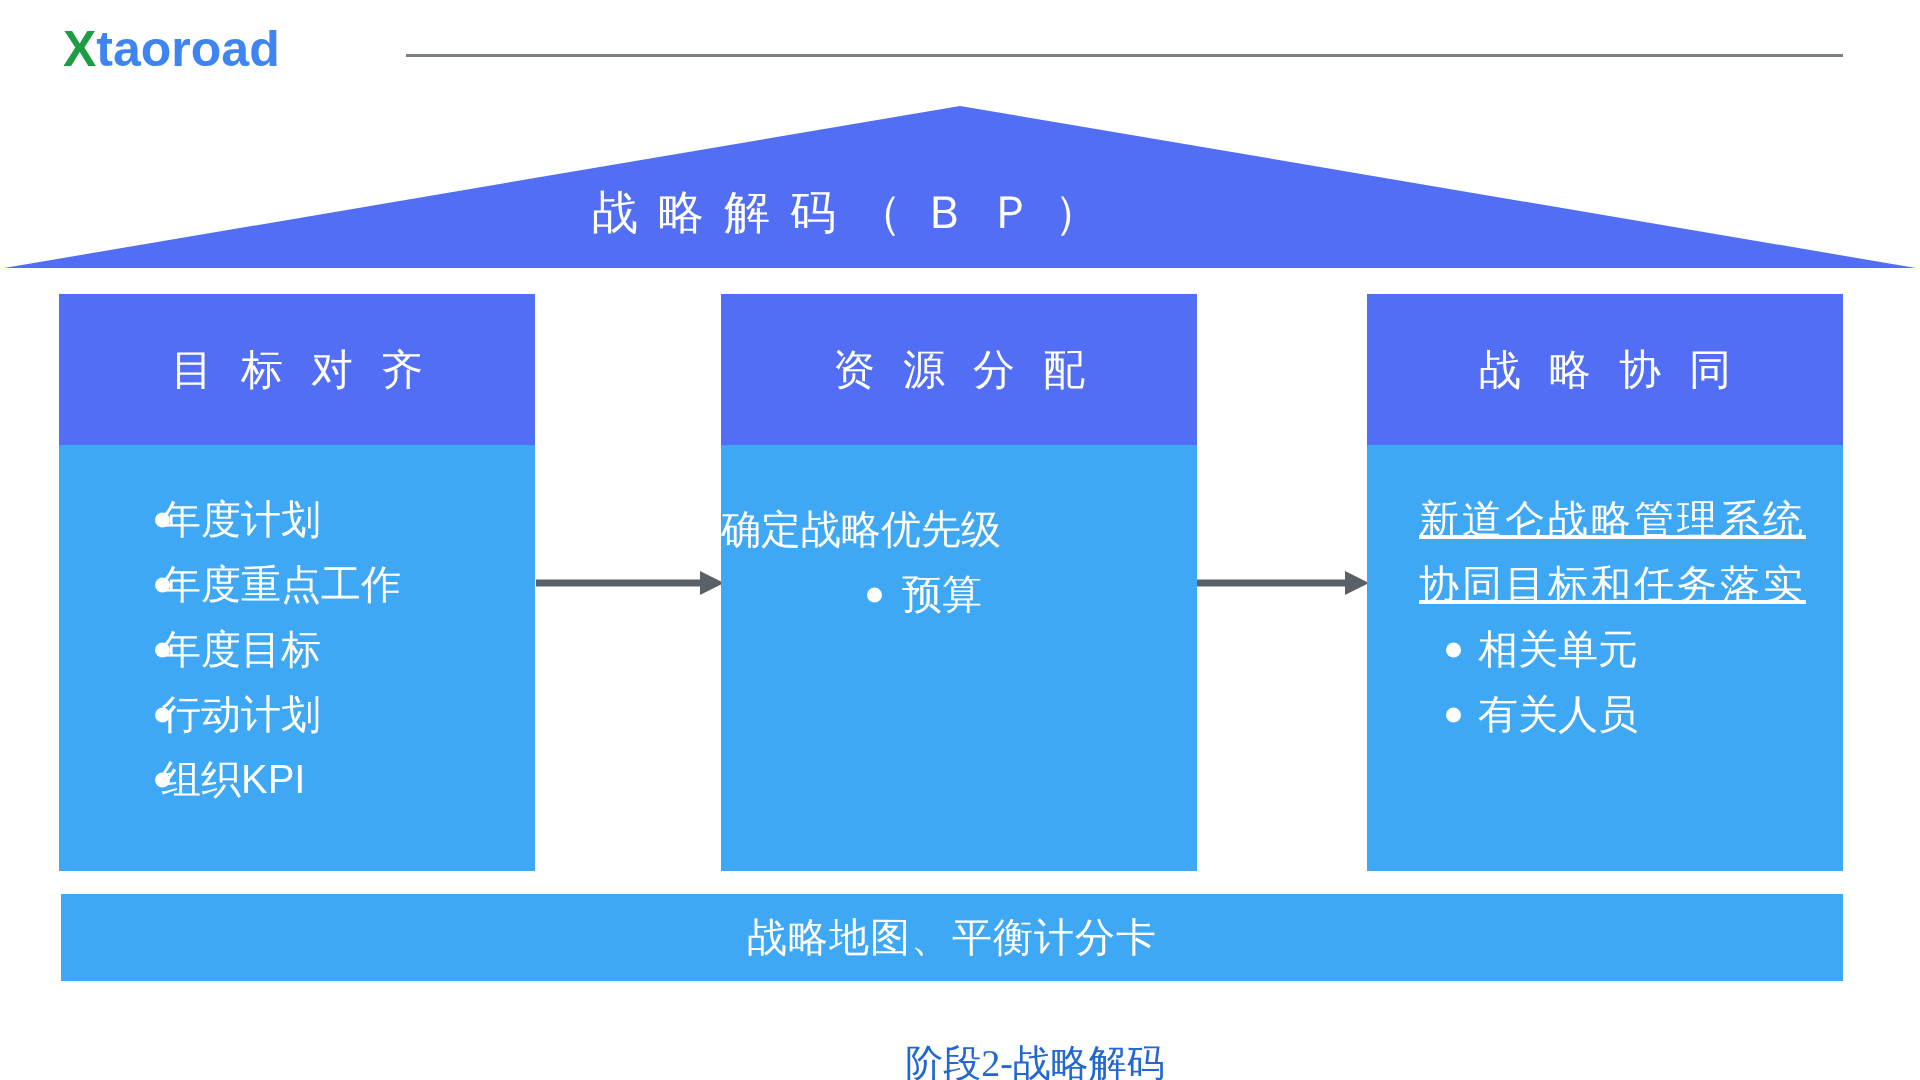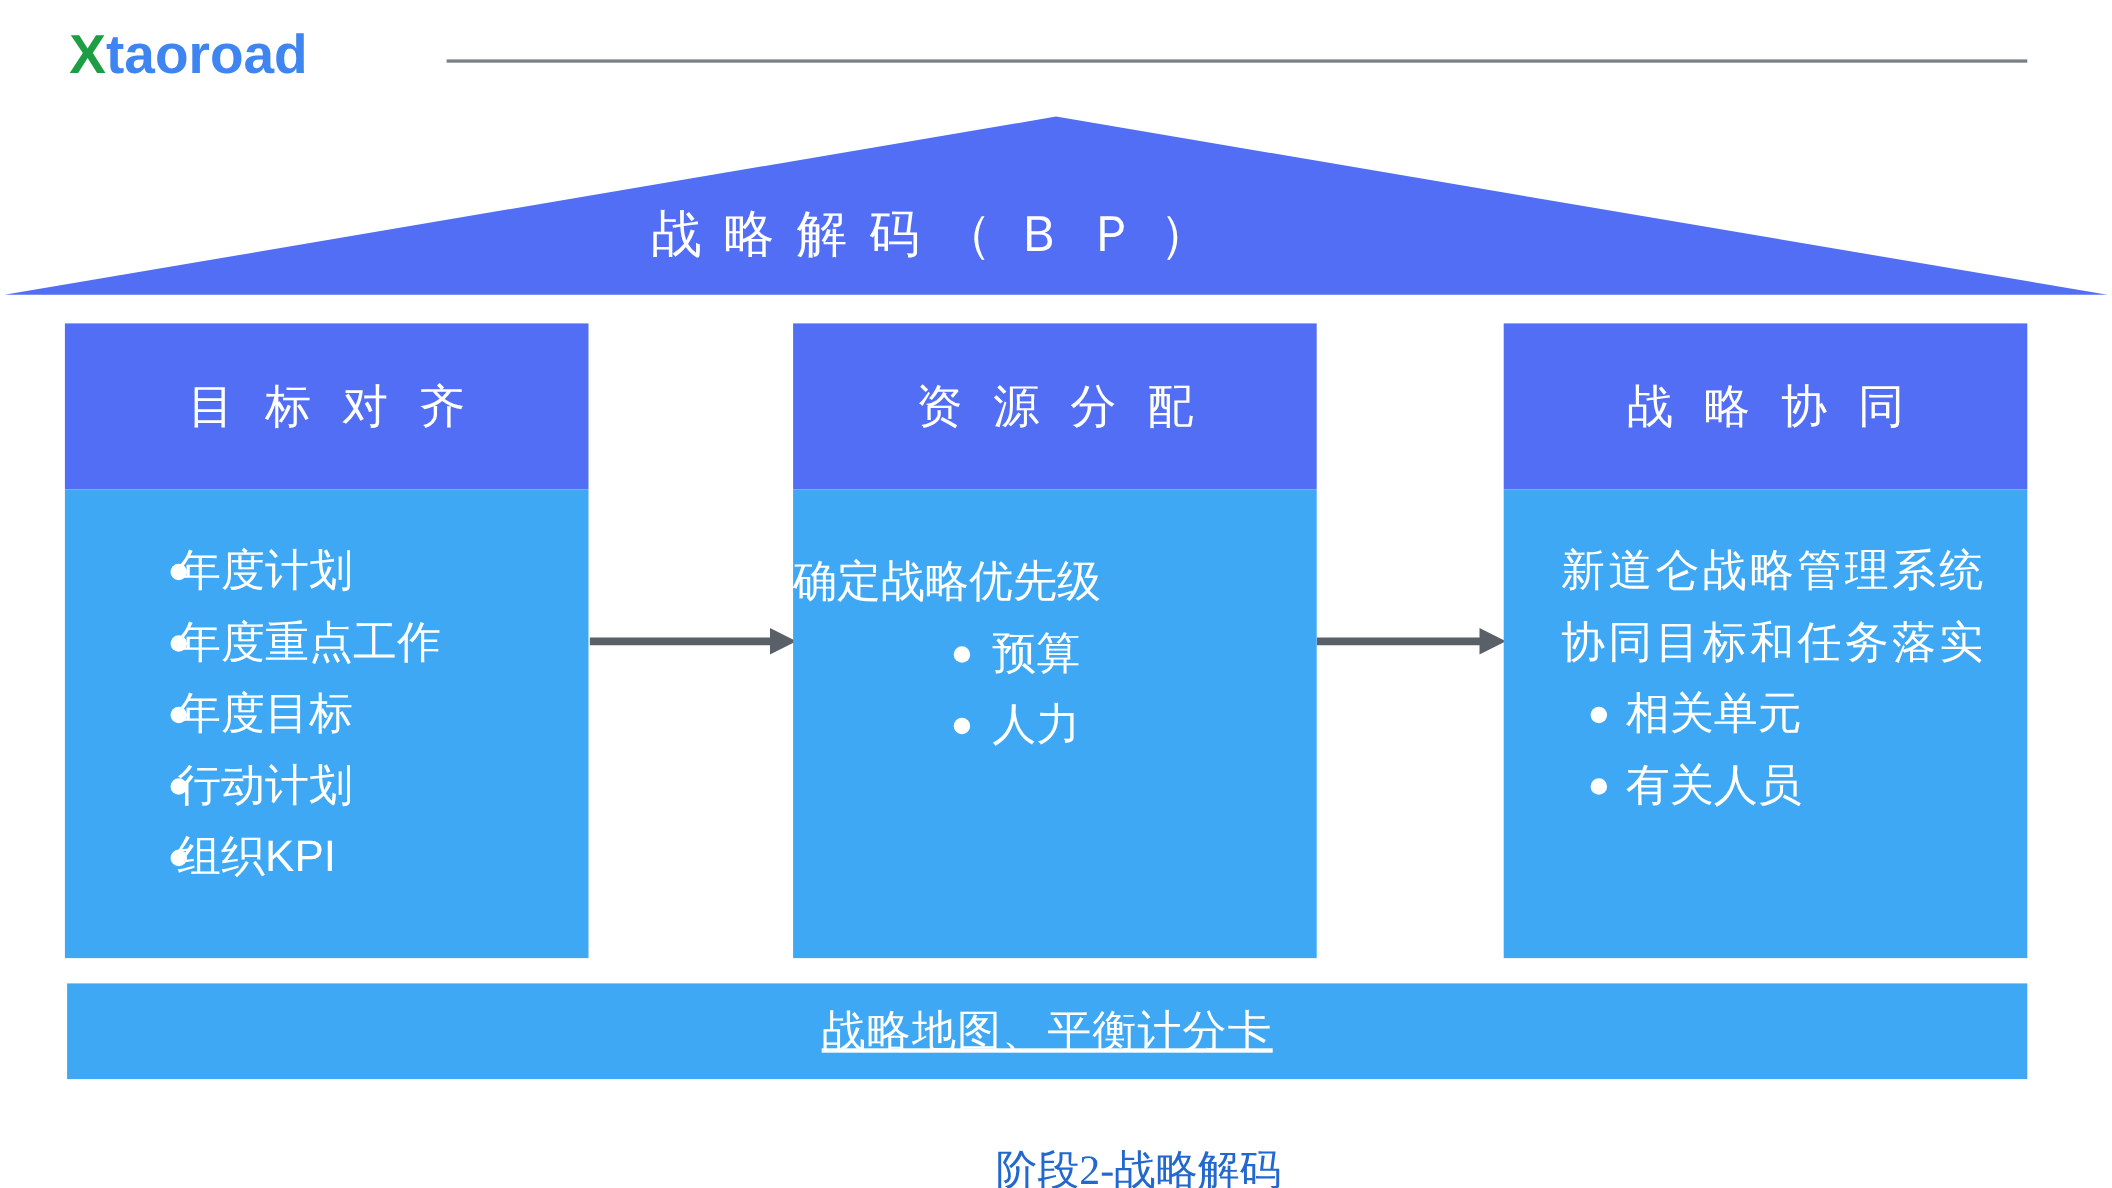--- a/index.html
+++ b/index.html
@@ -37,33 +37,33 @@
   .intro { line-height:65px; }
 
   .c1 .col-body { padding-top:42px; }
   .c1 li { padding-left:102px; }  .c1 li::before { left:96px; }
 
   .c2 .col-body { padding-top:52px; }
   .c2 .intro { }
   .c2 li { padding-left:181px; }  .c2 li::before { left:146px; }
 
   .c3 .col-body { padding-top:42px; }
-  .c3 .intro { padding-left:52px; letter-spacing:3px; }
+  .c3 .intro { padding-left:52px; letter-spacing:3px;text-decoration:underline; }
   .c3 li { padding-left:111px; }  .c3 li::before { left:79px; }
 
   
   .arrow { position:absolute; }
   .arrow line { stroke:var(--arrow-gray,#5A6068); stroke-width:7; }
   .arrow polygon { fill:var(--arrow-gray,#5A6068); }
 
   
   .footer-bar { position:absolute; left:61px; top:894px; width:1782px; height:87px;
                 background:var(--panel-blue,#3FA8F5); display:flex; align-items:center;
                 justify-content:center; color:#fff; font-family:"Liberation Serif", serif;
-                font-size:40px; letter-spacing:1px;text-decoration:underline; }
+                font-size:40px; letter-spacing:1px; }
   .caption { position:absolute; left:150px; top:1038px; width:1770px; text-align:center;
              font-family:"Liberation Serif", serif; font-size:38px;
              color:var(--caption-blue,#2268CE); }
 </style>
 </head>
 <body>
 
 <div class="page">
 
   <div class="logo"><span class="logo-x">X</span><span class="logo-rest">taoroad</span></div>
@@ -92,21 +92,20 @@
     <line x1="0" y1="15" x2="168" y2="15"></line>
     <polygon points="164,3 188,15 164,27"></polygon>
   </svg>
 
   <div class="column c2" style="left:721px">
     <div class="col-header">资源分配</div>
     <div class="col-body">
       <div class="intro">确定战略优先级</div>
       <ul class="blist">
         <li>预算</li>
-        <li>人力</li>
       </ul>
     </div>
   </div>
 
   <svg class="arrow" style="left:1197px; top:568px" width="172" height="30">
     <line x1="0" y1="15" x2="152" y2="15"></line>
     <polygon points="148,3 172,15 148,27"></polygon>
   </svg>
 
   <div class="column c3" style="left:1367px">

